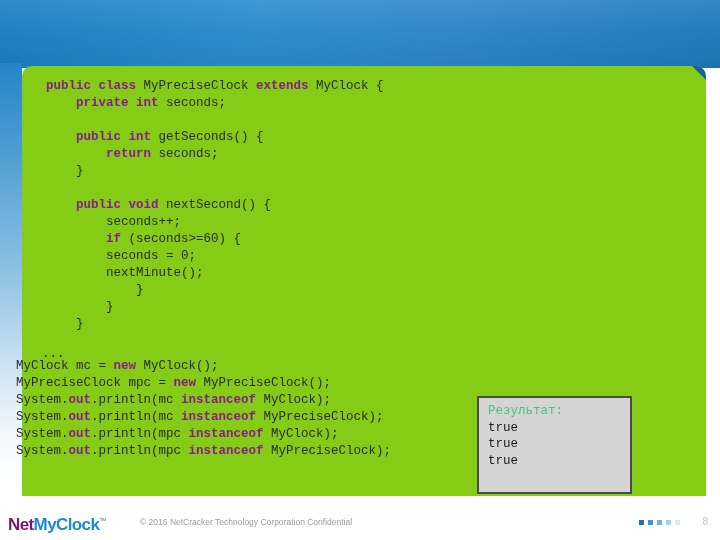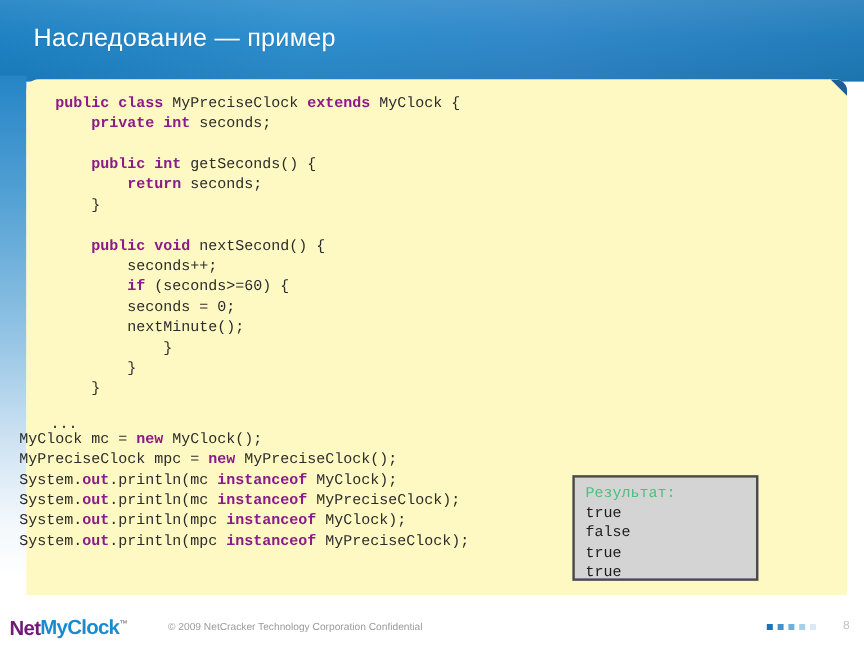--- a/index.html
+++ b/index.html
@@ -56,21 +56,21 @@
     height: 420px;
     background: linear-gradient(180deg, #2585c6 0%, #4f9ed3 22%, #8fc2e3 50%, #cde2f2 72%, #f1f7fb 88%, #ffffff 100%);
   }
   
   .content-panel {
     position: absolute;
     left: 22px;
     top: 66px;
     width: 684px;
     height: 430px;
-    background: #fef9c3;
+    background: #84cc16;
     border-top-left-radius: 10px;
     border-top-right-radius: 10px;
   }
   .panel-tr-notch {
     position: absolute;
     right: 0;
     top: 0;
     width: 14px;
     height: 14px;
     background: #1f5f99;
@@ -108,21 +108,21 @@
     font-size: 12.5px;
     line-height: 17px;
     color: #2b2b2b;
   }
   
   .result-box {
     position: absolute;
     left: 455px;
     top: 330px;
     width: 155px;
-    height: 88px;
+    height: 98px;
     background: #d4d4d4;
     border: 2px solid #4a4a4a;
     box-sizing: border-box;
     padding: 5px 0 0 9px;
     font-family: "Liberation Mono", "DejaVu Sans Mono", monospace;
     font-size: 12.5px;
     line-height: 16.5px;
     color: #1b1b1b;
   }
   .result-title {
@@ -187,47 +187,45 @@
     line-height: 13px;
     color: #c2c2c2;
   }
 </style>
 </head>
 <body>
 
 <div class="slide">
 
   <div class="header-band"></div>
-  <div class="slide-title">Наследование — пример</div>
 
   <div class="left-strip"></div>
 
   <div class="content-panel">
     <div class="panel-tr-notch"></div>
 
     <div class="code-block code-top"><div><span class="kw">public</span><span> </span><span class="kw">class</span><span> MyPreciseClock </span><span class="kw">extends</span><span> MyClock {</span></div><div><span>    </span><span class="kw">private</span><span> </span><span class="kw">int</span><span> seconds;</span></div><div>&nbsp;</div><div><span>    </span><span class="kw">public</span><span> </span><span class="kw">int</span><span> getSeconds() {</span></div><div><span>        </span><span class="kw">return</span><span> seconds;</span></div><div><span>    }</span></div><div>&nbsp;</div><div><span>    </span><span class="kw">public</span><span> </span><span class="kw">void</span><span> nextSecond() {</span></div><div><span>        seconds++;</span></div><div><span>        </span><span class="kw">if</span><span> (seconds&gt;=60) {</span></div><div><span>        seconds = 0;</span></div><div><span>        nextMinute();</span></div><div><span>            }</span></div><div><span>        }</span></div><div><span>    }</span></div></div>
 
     <div class="ellipsis-line">...</div>
 
     <div class="code-block code-bottom"><div><span>MyClock mc = </span><span class="kw">new</span><span> MyClock();</span></div><div><span>MyPreciseClock mpc = </span><span class="kw">new</span><span> MyPreciseClock();</span></div><div><span>System.</span><span class="kw">out</span><span>.println(mc </span><span class="kw">instanceof</span><span> MyClock);</span></div><div><span>System.</span><span class="kw">out</span><span>.println(mc </span><span class="kw">instanceof</span><span> MyPreciseClock);</span></div><div><span>System.</span><span class="kw">out</span><span>.println(mpc </span><span class="kw">instanceof</span><span> MyClock);</span></div><div><span>System.</span><span class="kw">out</span><span>.println(mpc </span><span class="kw">instanceof</span><span> MyPreciseClock);</span></div></div>
 
     <div class="result-box">
       <div class="result-title">Результат:</div>
       <div>
           <div>true</div>
-          <div>false</div>
           <div>true</div>
           <div>true</div>
         </div>
     </div>
   </div>
 
   <div class="footer"></div>
   <div class="logo"><span class="net">Net</span><span class="cracker">MyClock</span><span class="tm">™</span></div>
-  <div class="copyright">© 2009 NetCracker Technology Corporation Confidential</div>
+  <div class="copyright">© 2016 NetCracker Technology Corporation Confidential</div>
   <div class="dots">
       <span class="dot" style="background: rgb(29, 115, 181);"></span>
       <span class="dot" style="background: rgb(63, 147, 207);"></span>
       <span class="dot" style="background: rgb(111, 176, 223);"></span>
       <span class="dot" style="background: rgb(166, 207, 236);"></span>
       <span class="dot" style="background: rgb(217, 233, 246);"></span>
     </div>
   <div class="page-num">8</div>
 
 </div>

